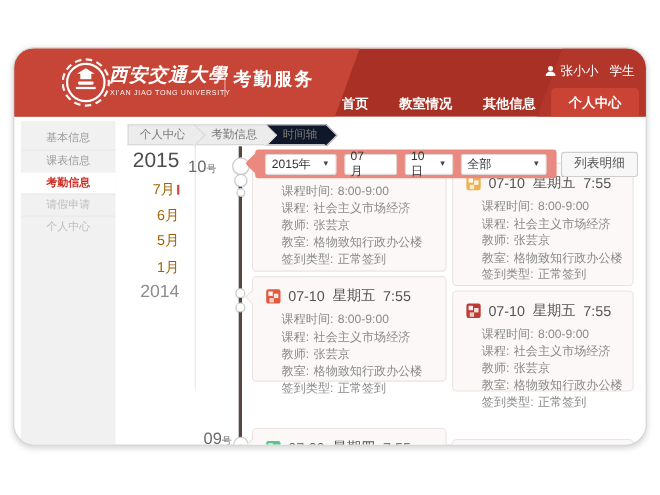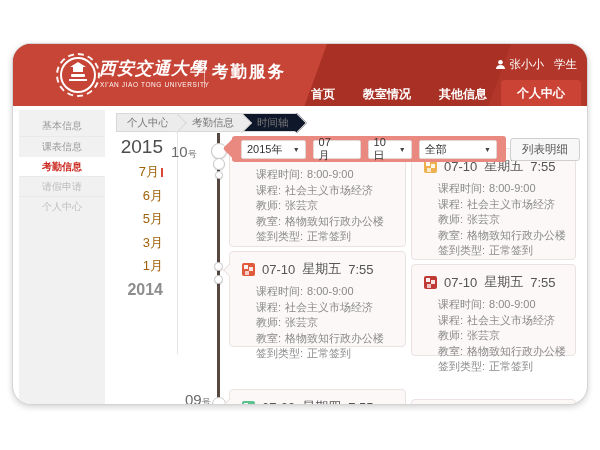--- a/index.html
+++ b/index.html
@@ -53,21 +53,21 @@
   .crumb:last-child { background:#0f172a; z-index:1; }
   .crumb::after { content:""; position:absolute; right:-7px; top:2.2px; width:13px; height:13px;
                   background:inherit; border-top:1px solid #d8d8d8; border-right:1px solid #d8d8d8;
                   transform:rotate(45deg); z-index:-0; }
 
   
   .scale { position:absolute; left:95px; top:90px; width:55px; text-align:right; }
   .scale-item { cursor:pointer; color:#a16207; }
   .scale-item.year-current { font-size:19px; color:#4d4d4d; line-height:26px; }
   .scale-item.month { font-size:13px; line-height:23.5px; position:relative; }
-  .scale-item.year { font-size:16px; color:#8d8d8d; line-height:23.5px;font-weight:bold; }
+  .scale-item.year { font-size:16px; color:#8d8d8d; line-height:23.5px; }
   .scale-item .tick { display:inline-block; width:2px; height:9px; background:#d9473a; margin-left:2px; vertical-align:middle; }
   .v-div { position:absolute; left:164px; top:70px; height:240px; width:1px; background:#e6e6e6; }
 
   .day-marker { position:absolute; color:#6a6a6a; white-space:nowrap; }
   .day-marker .num { font-size:15px; }
   .day-marker .suf { font-size:9px; }
   .dm-1 { left:158px; top:99px; }
   .dm-2 { left:172px; top:347px; }
 
   .tl-line { position:absolute; left:204px; top:89px; bottom:0; width:3px; background:#564741; }
@@ -158,21 +158,20 @@
     <div class="crumb">个人中心</div>
     <div class="crumb">考勤信息</div>
     <div class="crumb">时间轴</div>
   </div>
 
   <div class="scale">
     <div class="scale-item year-current">2015</div>
     <div class="scale-item month"><span>7月</span><span class="tick"></span></div>
     <div class="scale-item month">6月</div>
     <div class="scale-item month">5月</div>
-    <div class="scale-item month">3月</div>
     <div class="scale-item month">1月</div>
     <div class="scale-item year">2014</div>
   </div>
   <div class="v-div"></div>
 
   <div class="day-marker dm-1">
     <span class="num">10</span><span class="suf">号</span>
   </div>
   <div class="day-marker dm-2">
     <span class="num">09</span><span class="suf">号</span>

